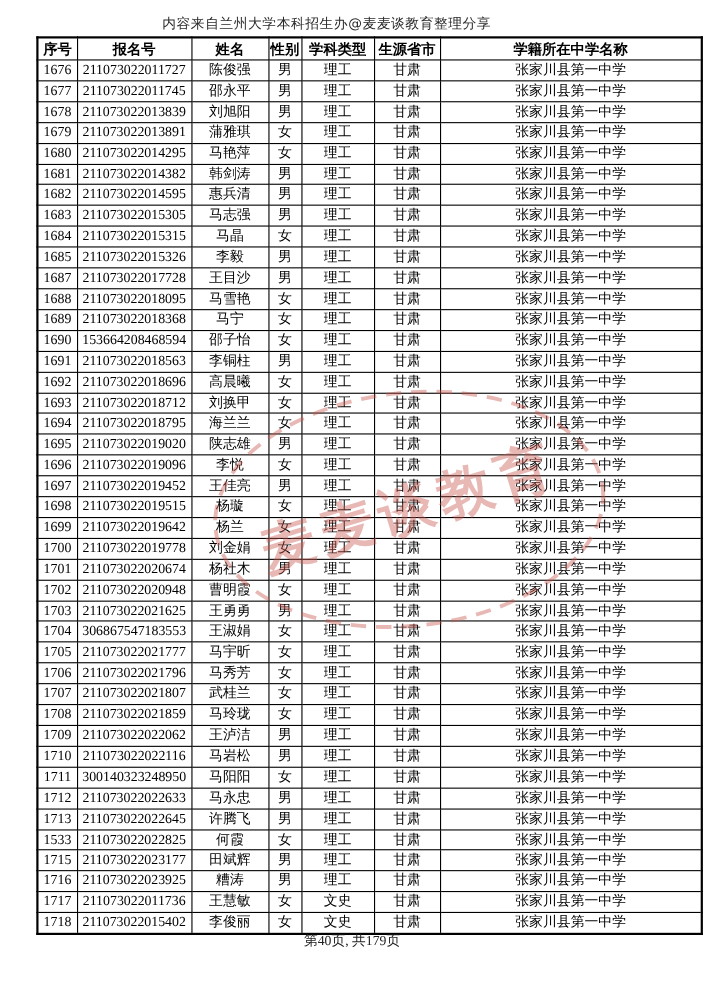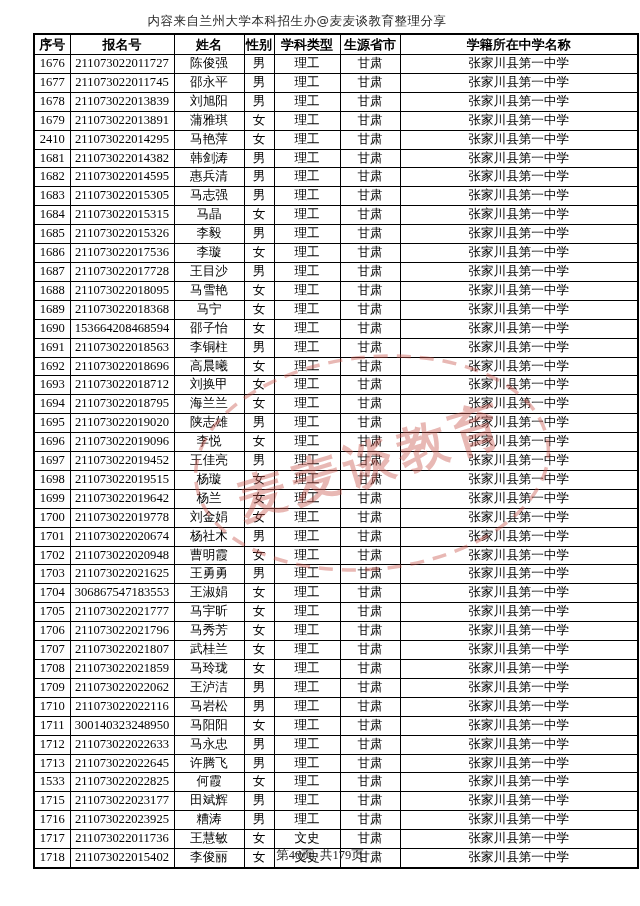--- a/index.html
+++ b/index.html
@@ -122,21 +122,21 @@
       <tr>
         <td class="c-index">1679</td>
         <td class="c-reg-no">211073022013891</td>
         <td class="c-name">蒲雅琪</td>
         <td class="c-gender">女</td>
         <td class="c-subject">理工</td>
         <td class="c-province">甘肃</td>
         <td class="c-school">张家川县第一中学</td>
       </tr>
       <tr>
-        <td class="c-index">2410</td>
+        <td class="c-index">1680</td>
         <td class="c-reg-no">211073022014295</td>
         <td class="c-name">马艳萍</td>
         <td class="c-gender">女</td>
         <td class="c-subject">理工</td>
         <td class="c-province">甘肃</td>
         <td class="c-school">张家川县第一中学</td>
       </tr>
       <tr>
         <td class="c-index">1681</td>
         <td class="c-reg-no">211073022014382</td>
@@ -171,29 +171,20 @@
         <td class="c-gender">女</td>
         <td class="c-subject">理工</td>
         <td class="c-province">甘肃</td>
         <td class="c-school">张家川县第一中学</td>
       </tr>
       <tr>
         <td class="c-index">1685</td>
         <td class="c-reg-no">211073022015326</td>
         <td class="c-name">李毅</td>
         <td class="c-gender">男</td>
-        <td class="c-subject">理工</td>
-        <td class="c-province">甘肃</td>
-        <td class="c-school">张家川县第一中学</td>
-      </tr>
-      <tr>
-        <td class="c-index">1686</td>
-        <td class="c-reg-no">211073022017536</td>
-        <td class="c-name">李璇</td>
-        <td class="c-gender">女</td>
         <td class="c-subject">理工</td>
         <td class="c-province">甘肃</td>
         <td class="c-school">张家川县第一中学</td>
       </tr>
       <tr>
         <td class="c-index">1687</td>
         <td class="c-reg-no">211073022017728</td>
         <td class="c-name">王目沙</td>
         <td class="c-gender">男</td>
         <td class="c-subject">理工</td>

